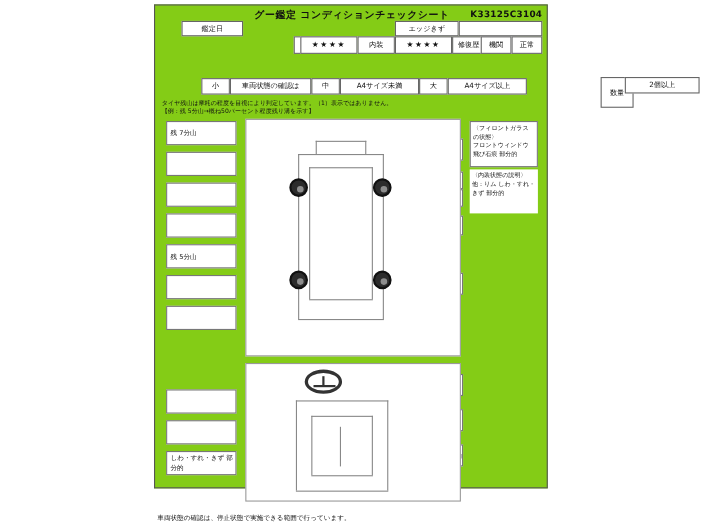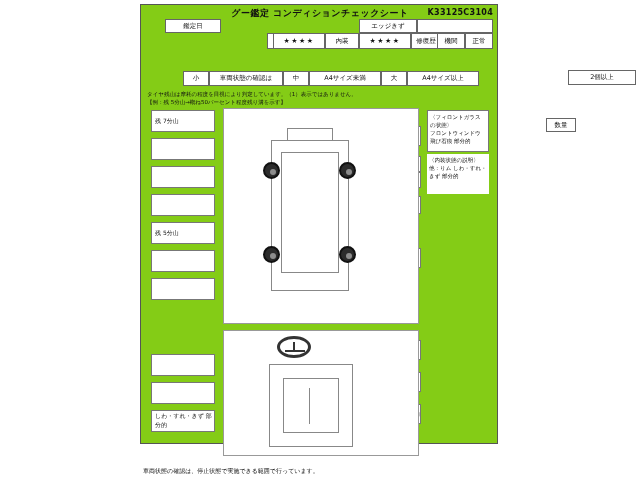--- a/index.html
+++ b/index.html
@@ -202,17 +202,17 @@
         <div class="carline" style="left:20px;top:20px;width:1px;height:54px;"></div>
         <div class="carline" style="left:75px;top:20px;width:1px;height:54px;"></div>
         <div class="carline" style="left:20px;top:74px;width:56px;height:1px;"></div>
         <div class="carline" style="left:46px;top:30px;width:1px;height:36px;"></div>
       </div>
 
     </div>
 
   </div>
 
-  <div class="cell" style="left:546px;top:70px;width:30px;height:14px;margin-top:48px;">数量</div>
+  <div class="cell" style="left:546px;top:70px;width:30px;height:28px;">数量</div>
   <div class="cell" style="left:568px;top:70px;width:68px;height:15px;">2個以上</div>
 
   <div class="footer">車両状態の確認は、停止状態で実施できる範囲で行っています。</div>
 </div>
 
 </body></html>

